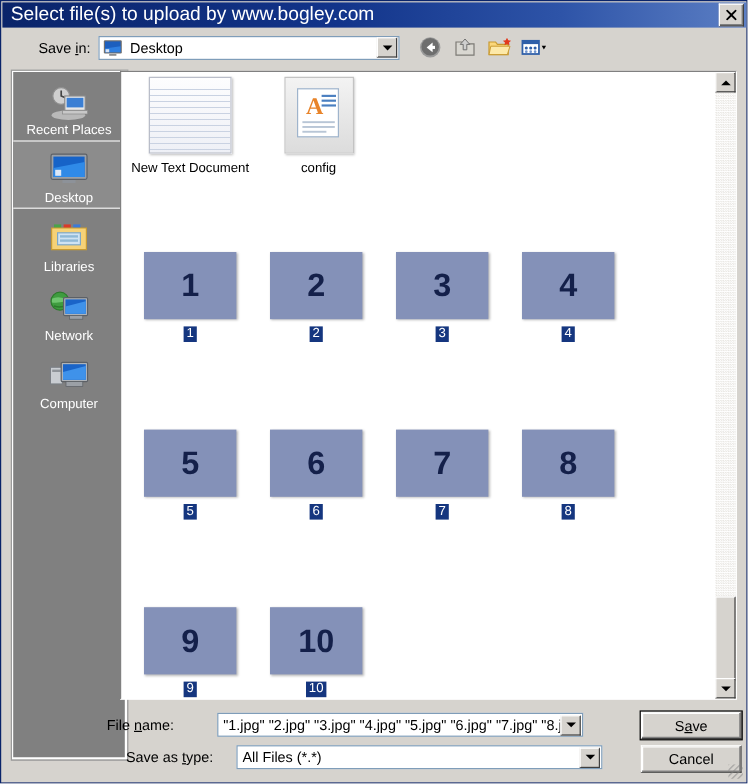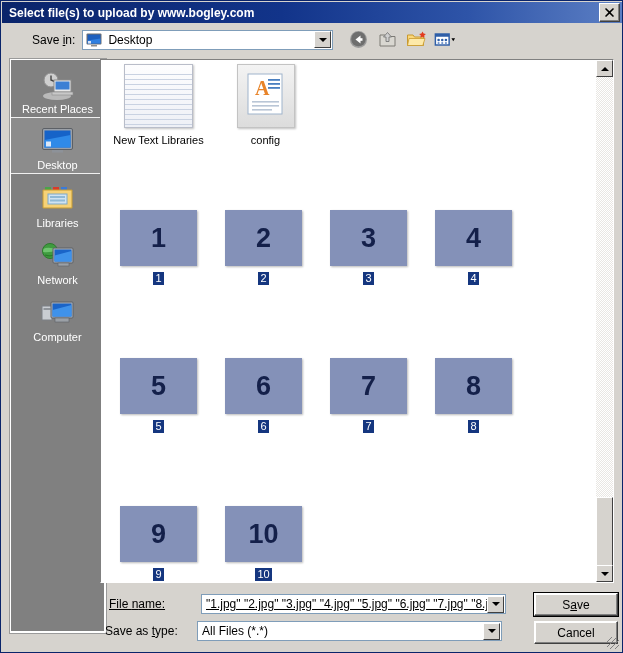--- a/index.html
+++ b/index.html
@@ -26,22 +26,22 @@
   .titlebar {
     position: absolute;
     left: 1px; top: 1px;
     width: 621px; height: 21px;
     background: linear-gradient(to right, #0a246a 0%, #12348a 45%, #2e54a8 75%, #5c7fc4 100%);
     display: flex;
     align-items: center;
   }
   .titlebar-text {
     color: #ffffff;
-    font-size: 12px;
-    font-weight: bold;
+    font-size: 16px;
+    font-weight: normal;
     padding-left: 7px;
     letter-spacing: 0px;
     white-space: nowrap;
     flex: 1 1 auto;
     overflow: hidden;
   }
   .close-btn {
     width: 19px; height: 17px;
     margin-right: 3px;
     background: #d6d3ce;
@@ -311,21 +311,21 @@
     border-bottom: 1px solid #404040;
     box-sizing: border-box;
   }
 
   
   .form-row {
     position: absolute;
     display: flex;
     align-items: center;
   }
-  .row-fname { left: 108px; top: 593px; text-decoration: underline; }
+  .row-fname { left: 88px; top: 593px; }
   .row-ftype { left: 104px; top: 620px; }
   .form-label {
     font-size: 12px;
     color: #000000;
     width: 92px;
     white-space: nowrap;
   }
   .form-label u { text-decoration: underline; }
   .fname-combo { width: 305px; }
   .ftype-combo { width: 305px; }
@@ -513,21 +513,21 @@
 
   <div class="filepane">
     <div class="grid">
 
       <div class="cell" style="left:5px; top:2px;">
         <div class="thumb-wrap">
           <div class="tile-doc">
               <div class="lines"></div>
             </div>
         </div>
-        <div class="cell-label">New Text Libraries</div>
+        <div class="cell-label">New Text Document</div>
       </div>
 
       <div class="cell" style="left:112px; top:2px;">
         <div class="thumb-wrap">
           <div class="tile-config">
             <svg width="42" height="48" viewBox="0 0 42 48">
               <rect x="3" y="2" width="34" height="40" fill="#ffffff" stroke="#9fb4cc"></rect>
               <text x="10" y="23" font-family="Liberation Serif, serif" font-size="20" font-weight="bold" fill="#e8842a">A</text>
               <rect x="23" y="7" width="12" height="1.8" fill="#4a7fc0"></rect>
               <rect x="23" y="11" width="12" height="1.8" fill="#4a7fc0"></rect>

